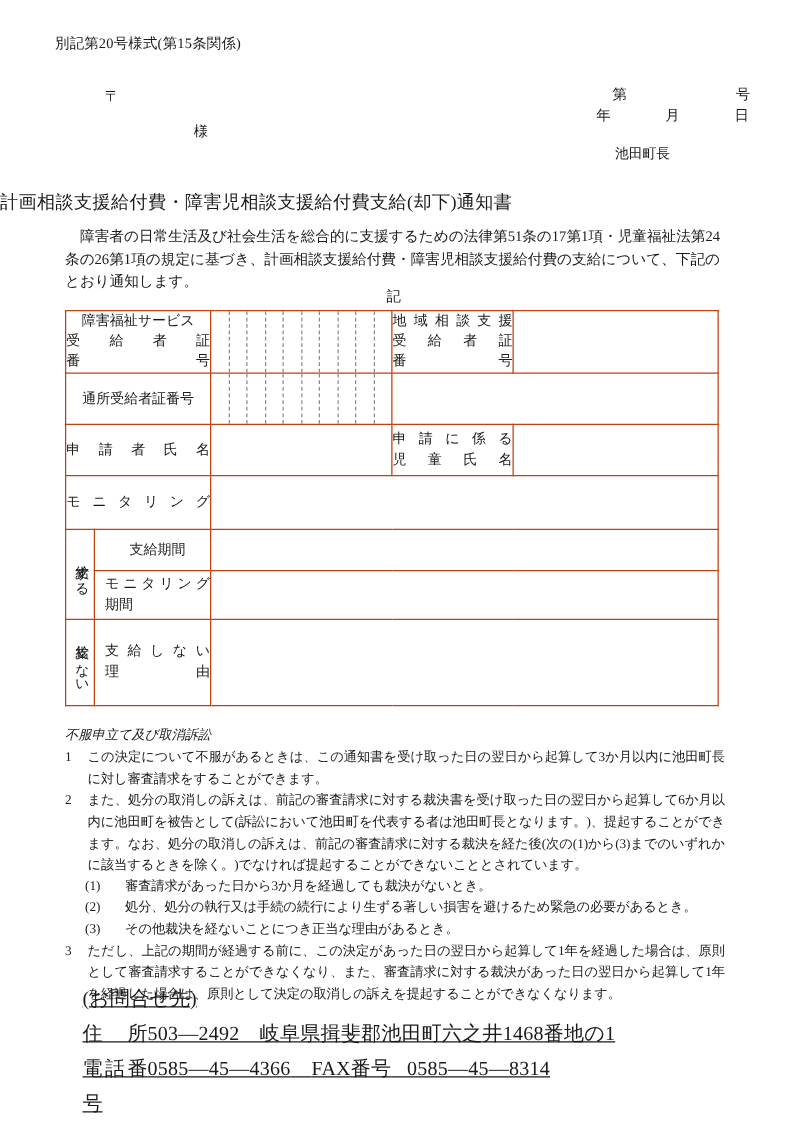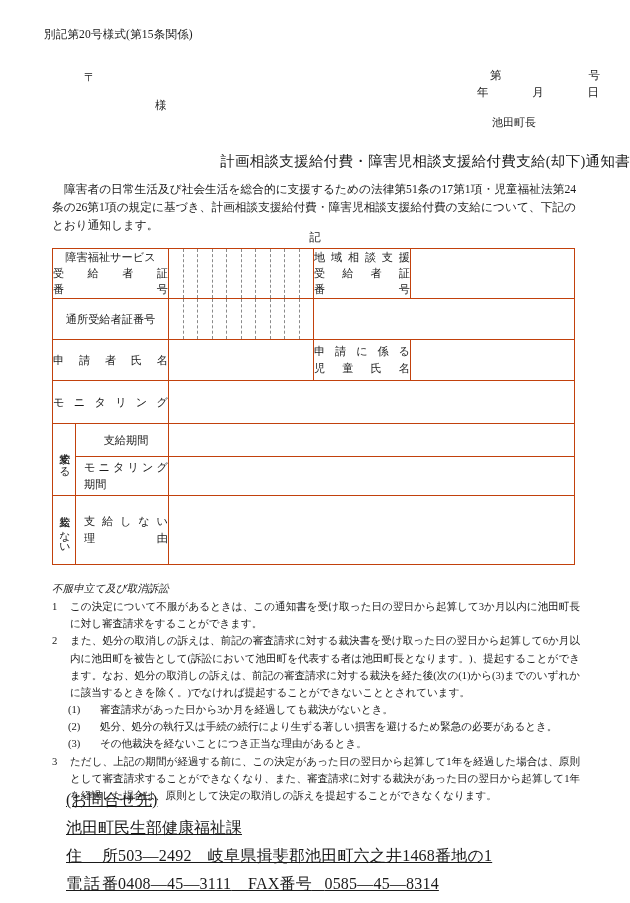--- a/index.html
+++ b/index.html
@@ -67,21 +67,21 @@
     font-size: 11px;
     white-space: nowrap;
   }
 
   
   .doc-title {
     position: absolute;
     left: 0;
     right: 0;
     top: 152px;
-    text-align: right;
+    text-align: left;
     font-size: 14.5px;
     letter-spacing: 0.3px;
     white-space: nowrap;
   }
   .intro {
     position: absolute;
     left: 52px;
     top: 181px;
     width: 524px;
     font-size: 11.7px;
@@ -389,29 +389,28 @@
     </div>
 
     <div class="item">
       <span class="num">3</span>
       <span class="body">ただし、上記の期間が経過する前に、この決定があった日の翌日から起算して1年を経過した場合は、原則として審査請求することができなくなり、また、審査請求に対する裁決があった日の翌日から起算して1年を経過した場合は、原則として決定の取消しの訴えを提起することができなくなります。</span>
     </div>
   </div>
 
   <div class="contact">
     <span class="cline indent">(お問合せ先)</span>
-    <span class="cline indent">池田町民生部健康福祉課</span>
     <div class="row">
       <span class="k">住所</span>
       <span class="v">503—2492　岐阜県揖斐郡池田町六之井1468番地の1</span>
     </div>
     <div class="row">
       <span class="k">電話番号</span>
       <span class="v">
-        <span>0408—45—3111</span>
+        <span>0585—45—4366</span>
         &nbsp;&nbsp;
         <span>FAX番号</span>
         &nbsp;
         <span>0585—45—8314</span>
       </span>
     </div>
   </div>
 
 </div>
 

